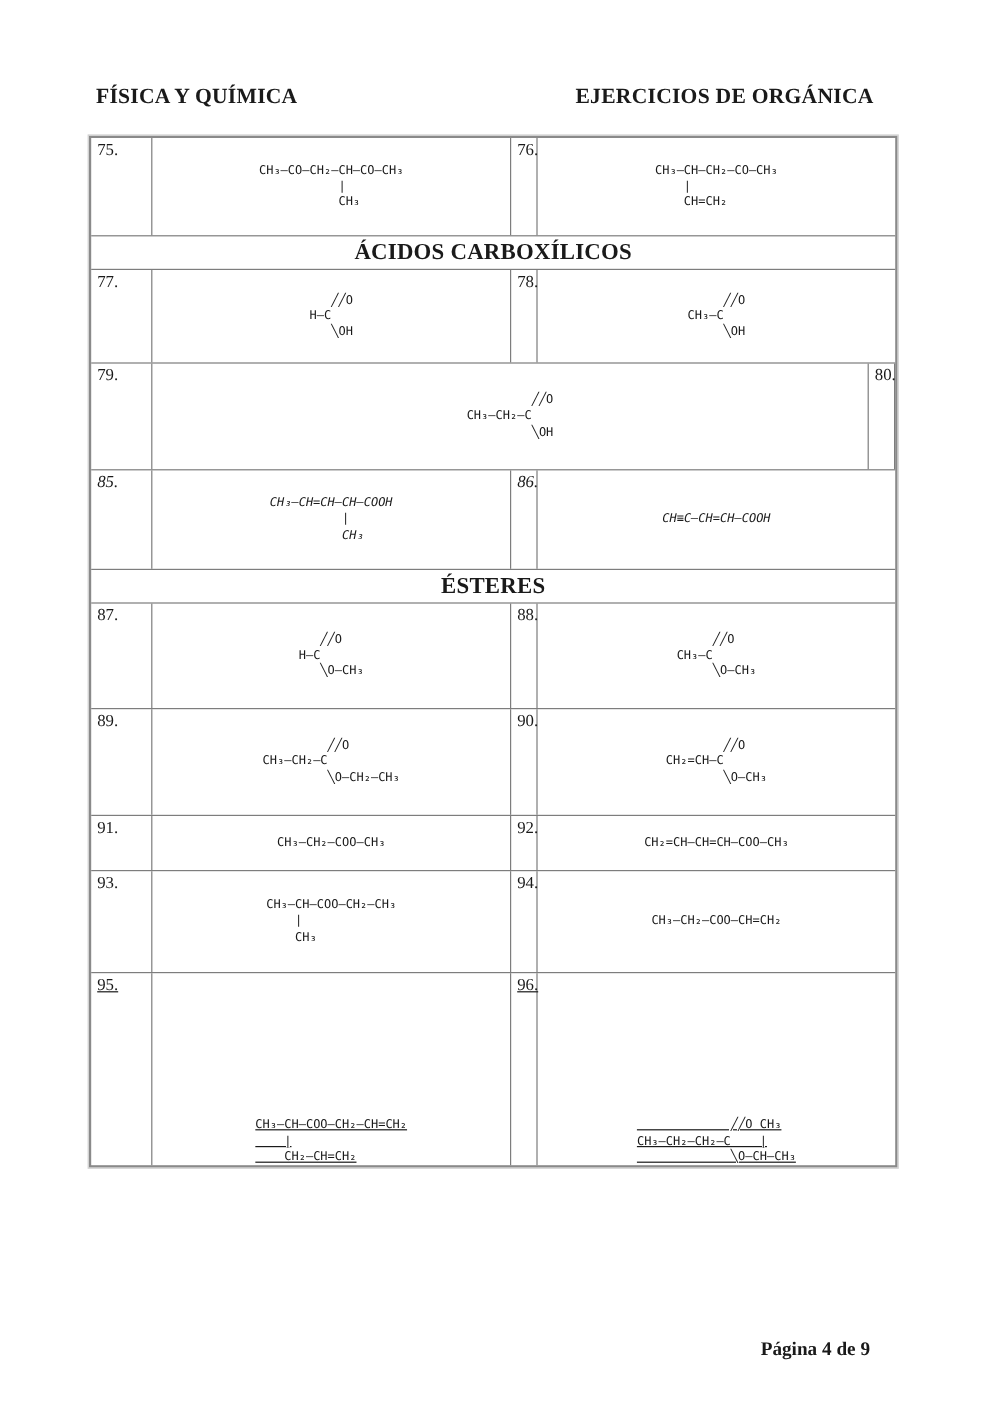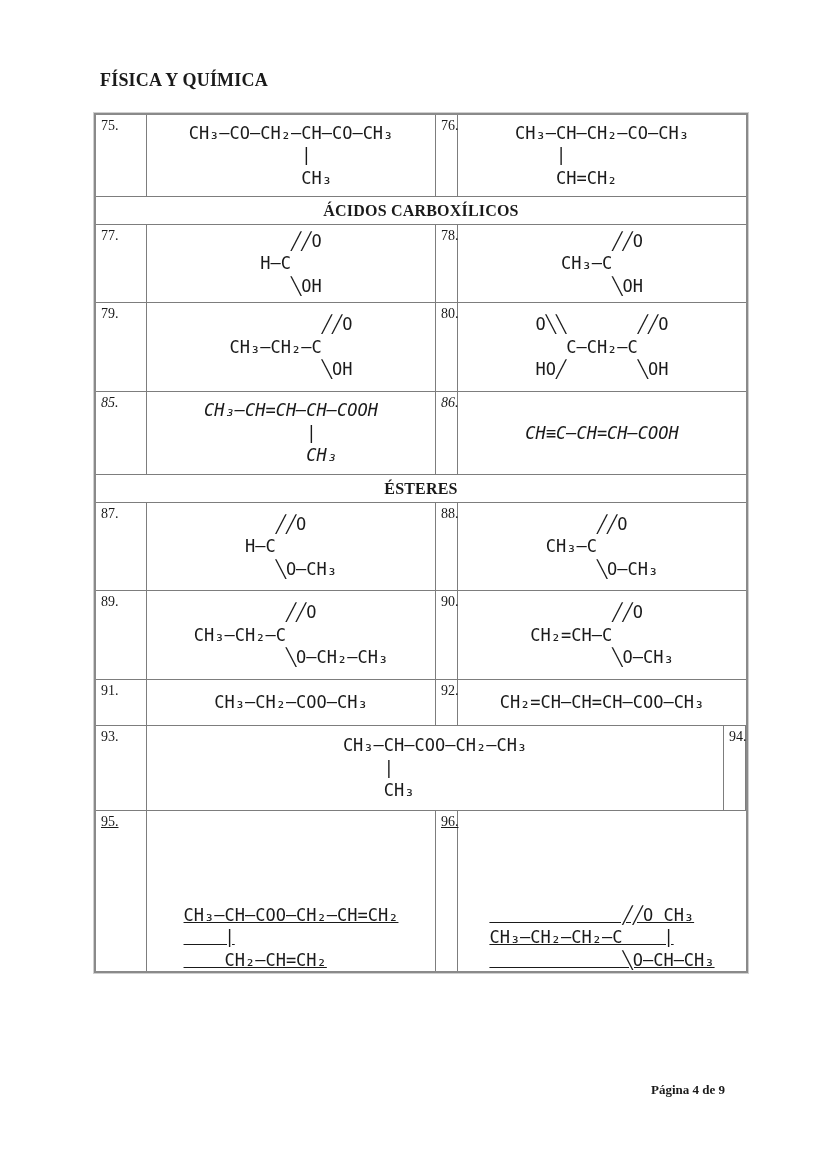--- a/index.html
+++ b/index.html
@@ -5,21 +5,20 @@
   html, body { margin: 0; padding: 0; background: #ffffff; }
   .page {
     position: relative;
     width: 828px;
     height: 1171px;
     background: #ffffff;
     font-family: "Liberation Serif", "DejaVu Serif", serif;
     color: #1a1a1a;
     overflow: hidden;
     box-sizing: border-box;
-    padding-left: 20px;
   }
   .doc-header {
     display: flex;
     justify-content: space-between;
     margin: 70px 100px 0 80px;
   }
   .doc-header .title {
     font-size: 18px;
     font-weight: bold;
     letter-spacing: 0.2px;
@@ -50,66 +49,67 @@
   .num-r { width: 22px; }
   .formula-cell {
     flex: 1;
     justify-content: center;
     align-items: center;
     overflow: hidden;
   }
   .formula-cell.left { border-right: 1px solid #7d7d7d; }
   .formula {
     font-family: "DejaVu Sans Mono", monospace;
-    font-size: 17px;
+    font-size: 10px;
     line-height: 1.32;
     white-space: pre;
     text-align: left;
   }
   .section-row {
     justify-content: center;
     align-items: center;
     display: flex;
     min-height: 28px;
     box-sizing: border-box;
     border-bottom: 1px solid #7d7d7d;
   }
   .section-title {
     font-weight: bold;
-    font-size: 16px;
+    font-size: 19px;
     letter-spacing: 0.2px;
   }
   
   .r1  { min-height: 82px; }
   .r2  { min-height: 78px; }
   .r3  { min-height: 89px; }
   .r4  { min-height: 43px; }
   .r5  { min-height: 43px; }
   .r6  { min-height: 83px; font-style: italic; }
   .r7  { min-height: 88px; }
   .r8  { min-height: 89px; }
   .r9  { min-height: 46px; }
   .r10 { min-height: 85px; }
   .r11 { min-height: 160px; text-decoration: underline; }
   .r11 .formula-cell { align-items: flex-end; padding-top: 8px; }
   .doc-footer {
     position: absolute;
     right: 103px;
-    top: 1082px;
-    font-size: 13px;
+    top: 1116px;
+    font-size: 16px;
     font-weight: bold;
   }
 </style>
 </head>
 <body>
 
 <div class="page">
 
   <div class="doc-header">
     <div class="title">FÍSICA Y QUÍMICA</div>
+    <div class="title">EJERCICIOS DE ORGÁNICA</div>
   </div>
 
   <div class="ex-table">
 
     <div class="row r1">
       <div class="cell num">75.</div>
       <div class="cell formula-cell left">
           <div class="formula">CH₃—CO—CH₂—CH—CO—CH₃
            |
            CH₃</div>
@@ -142,25 +142,20 @@
     </div>
 
     <div class="row r3">
       <div class="cell num">79.</div>
       <div class="cell formula-cell left">
           <div class="formula">         ╱╱O
 CH₃—CH₂—C
          ╲OH</div>
         </div>
       <div class="cell num num-r">80.</div>
-      <div class="cell formula-cell">
-          <div class="formula">O╲╲       ╱╱O
-   C—CH₂—C
-HO╱       ╲OH</div>
-        </div>
     </div>
 
 
 
     <div class="row r6">
       <div class="cell num">85.</div>
       <div class="cell formula-cell left">
           <div class="formula">CH₃—CH=CH—CH—COOH
           |
           CH₃</div>
@@ -217,20 +212,23 @@
     </div>
 
     <div class="row r10">
       <div class="cell num">93.</div>
       <div class="cell formula-cell left">
           <div class="formula">CH₃—CH—COO—CH₂—CH₃
     |
     CH₃</div>
         </div>
       <div class="cell num num-r">94.</div>
+      <div class="cell formula-cell">
+          <div class="formula">CH₃—CH₂—COO—CH=CH₂</div>
+        </div>
     </div>
 
     <div class="row r11">
       <div class="cell num">95.</div>
       <div class="cell formula-cell left">
           <div class="formula">CH₃—CH—COO—CH₂—CH=CH₂
     |
     CH₂—CH=CH₂</div>
         </div>
       <div class="cell num num-r">96.</div>

